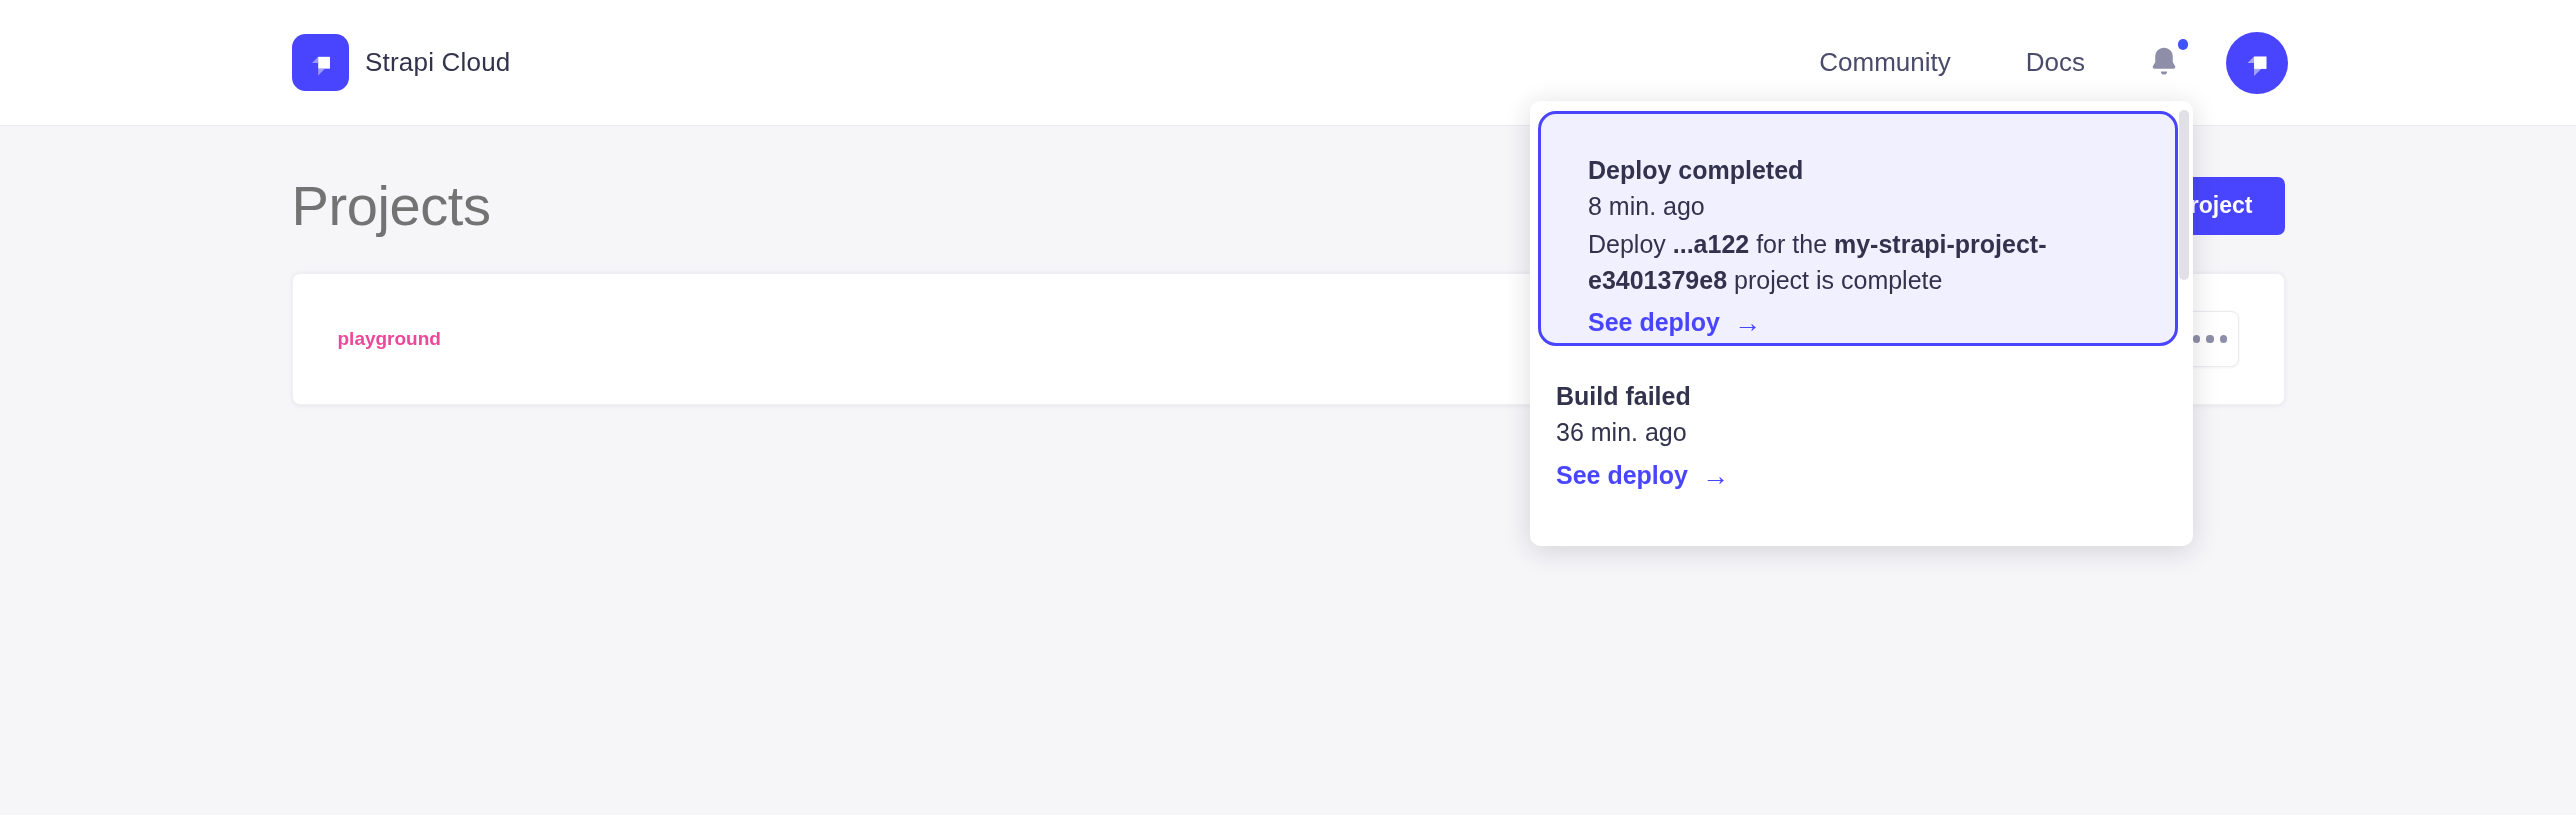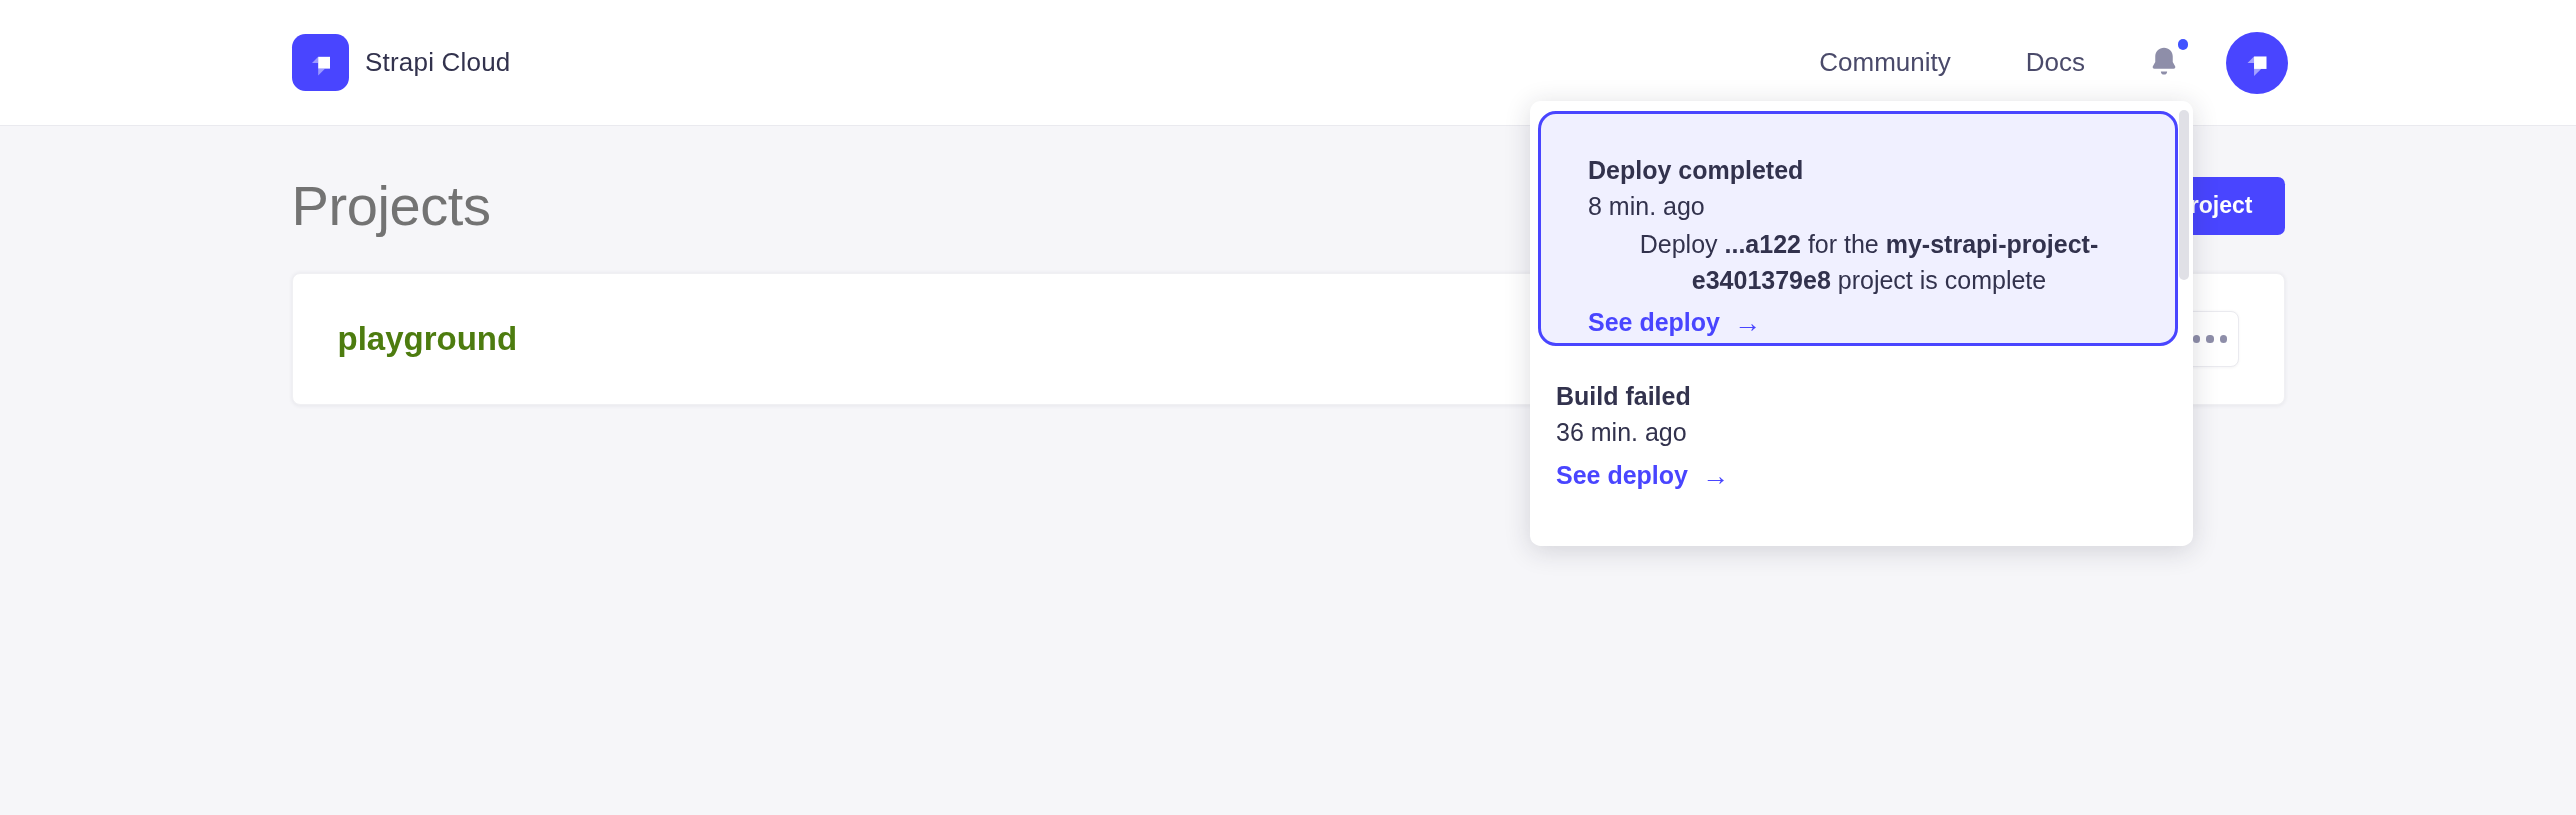--- a/index.html
+++ b/index.html
@@ -70,21 +70,21 @@
     height:132px;
     background:#FFFFFF;
     border:0.9px solid #F0F0F3;
     border-radius:8px;
     box-shadow:0 0.9px 4.5px rgba(33,33,52,0.07);
     display:flex; align-items:center; justify-content:space-between;
     padding:0 45px;
     position:relative; z-index:1;
     cursor:pointer;
   }
-  .project-name { font-size:33px; font-weight:600; color:#4d7c0f; }
+  .project-name { font-size:19px; font-weight:600; color:#ec4899; }
   .more-btn {
     width:57px; height:56px;
     background:#FFFFFF;
     border:0.9px solid #EAEAEF;
     border-radius:8px;
     box-shadow:0 0.9px 2.7px rgba(33,33,52,0.05);
     display:flex; align-items:center; justify-content:center; gap:6.3px;
     cursor:pointer;
   }
   .dot { width:7.2px; height:7.2px; border-radius:50%; background:#8E8EA9; }
@@ -119,21 +119,21 @@
     cursor:pointer;
   }
   .notif-head {
     display:flex; align-items:baseline; justify-content:space-between;
     font-size:25px; line-height:36px;flex-direction:column;
   }
   .notif-title { font-weight:700; color:#32324D; }
   .notif-time { font-weight:400; color:#32324D; }
   .notif-body {
     font-size:25px; line-height:36px; color:#32324D;
-    margin-top:1.8px; max-width:573px;text-align:center;
+    margin-top:1.8px; max-width:573px;
   }
   .b { font-weight:700; }
   .see-deploy {
     margin-top:10.7px;
     display:inline-flex; align-items:center; gap:14px;
     color:#4945FF; font-size:25px; font-weight:700;
     cursor:pointer;
   }
   .see-deploy .arrow { font-size:27px; font-weight:400; line-height:1; transform:translateY(0.9px); }
 </style>

